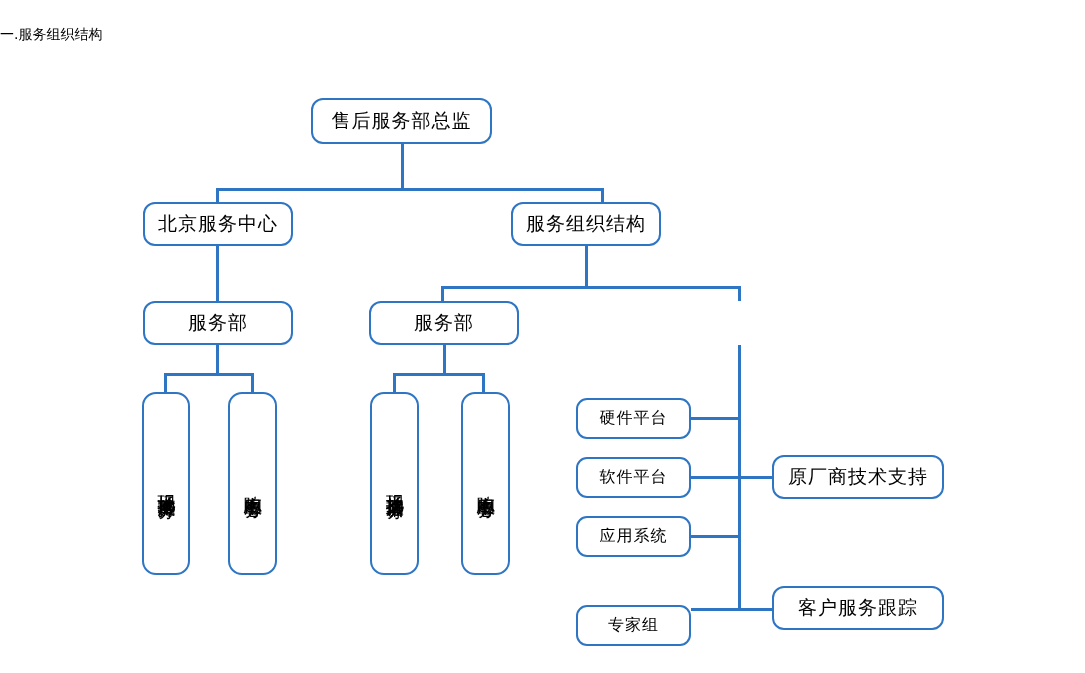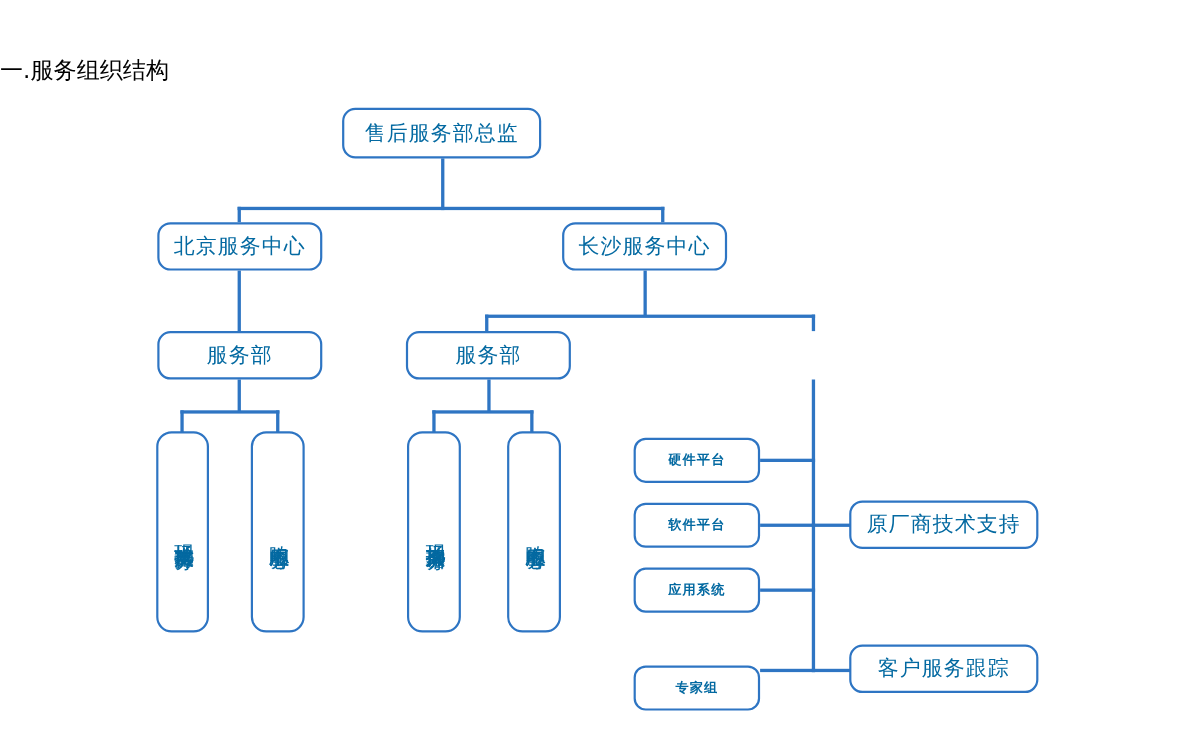--- a/index.html
+++ b/index.html
@@ -14,57 +14,55 @@
     position: relative;
     width: 1085px;
     height: 673px;
     background: #ffffff;
     overflow: hidden;
   }
   #title {
     position: absolute;
     left: 0px;
     top: 26px;
-    font-size: 21px;
+    font-size: 14px;
     color: #000000;
     letter-spacing: 0px;
     white-space: nowrap;
-    margin-top: 24px;
   }
   .node {
     position: absolute;
     box-sizing: border-box;
     border: 2px solid #2E75C3;
     border-radius: 12px;
     background: #ffffff;
-    color: #0369a1;
+    color: #000000;
     display: flex;
     align-items: center;
     justify-content: center;
     text-align: center;
     z-index: 2;
   }
   .node.h {
     font-size: 19px;
     letter-spacing: 1px;
   }
   .node.v {
     border-radius: 14px;
     font-size: 18px;
     letter-spacing: 1px;
     writing-mode: vertical-rl;
     text-orientation: upright;
     line-height: 1.05;
     padding: 6px 0;
   }
   .node.small {
-    font-size: 12px;
+    font-size: 16px;
     border-radius: 11px;
     letter-spacing: 1px;
-    font-weight: bold;
   }
   .conn {
     position: absolute;
     background: #2E75C3;
     z-index: 1;
   }
   .conn.vline { width: 3px; }
   .conn.hline { height: 3px; }
 </style>
 </head>
@@ -101,21 +99,21 @@
   <div class="conn hline" style="left:691px; top:476px; width:50px;"></div>
   <div class="conn hline" style="left:691px; top:535px; width:50px;"></div>
   <div class="conn hline" style="left:691px; top:608px; width:50px;"></div>
   <div class="conn hline" style="left:738px; top:476px; width:36px;"></div>
   <div class="conn hline" style="left:738px; top:608px; width:36px;"></div>
 
   <div class="node h" style="left:311px; top:98px; width:181px; height:46px;">售后服务部总监</div>
 
   <div class="node h" style="left:143px; top:202px; width:150px; height:44px;">北京服务中心</div>
 
-  <div class="node h" style="left:511px; top:202px; width:150px; height:44px;">长沙服务中心</div>
+  <div class="node h" style="left:511px; top:202px; width:150px; height:44px;">服务组织结构</div>
 
   <div class="node h" style="left:143px; top:301px; width:150px; height:44px;">服务部</div>
 
   <div class="node h" style="left:369px; top:301px; width:150px; height:44px;">服务部</div>
 
 
   <div class="node v" style="left:142px; top:392px; width:48px; height:183px;">现场技术支持服务</div>
 
   <div class="node v" style="left:228px; top:392px; width:49px; height:183px;">响应中心服务</div>
 

